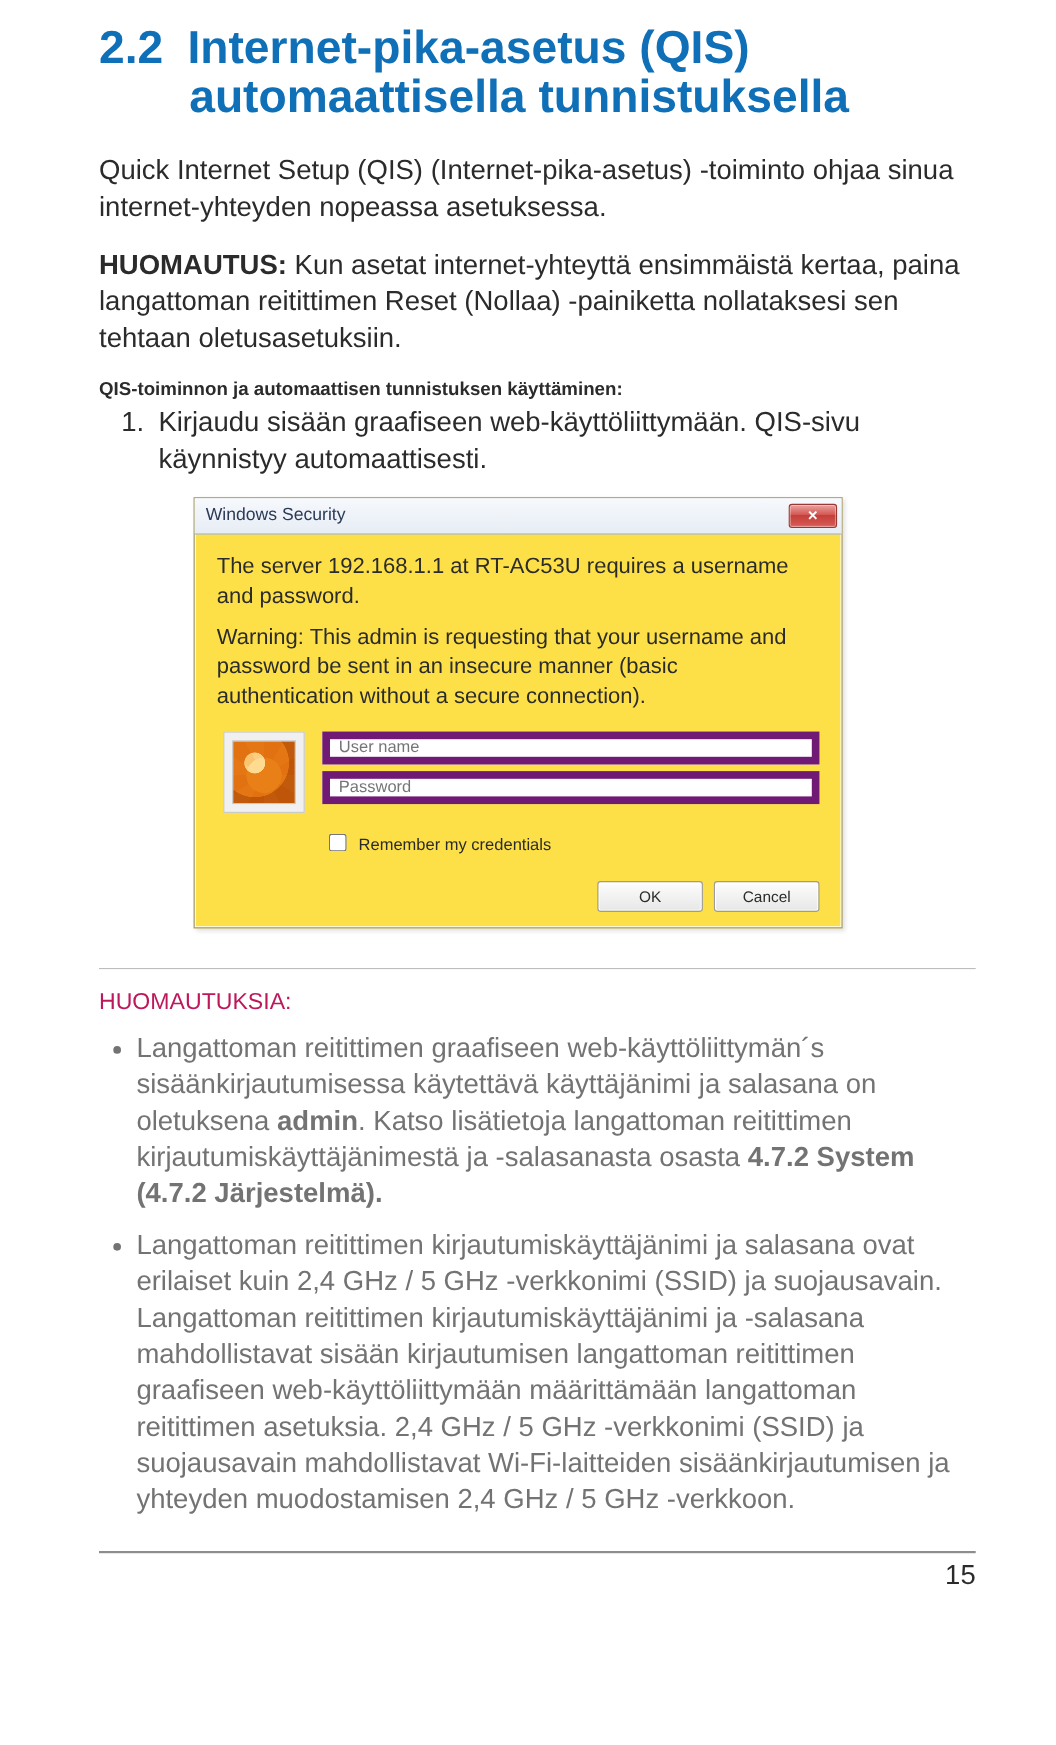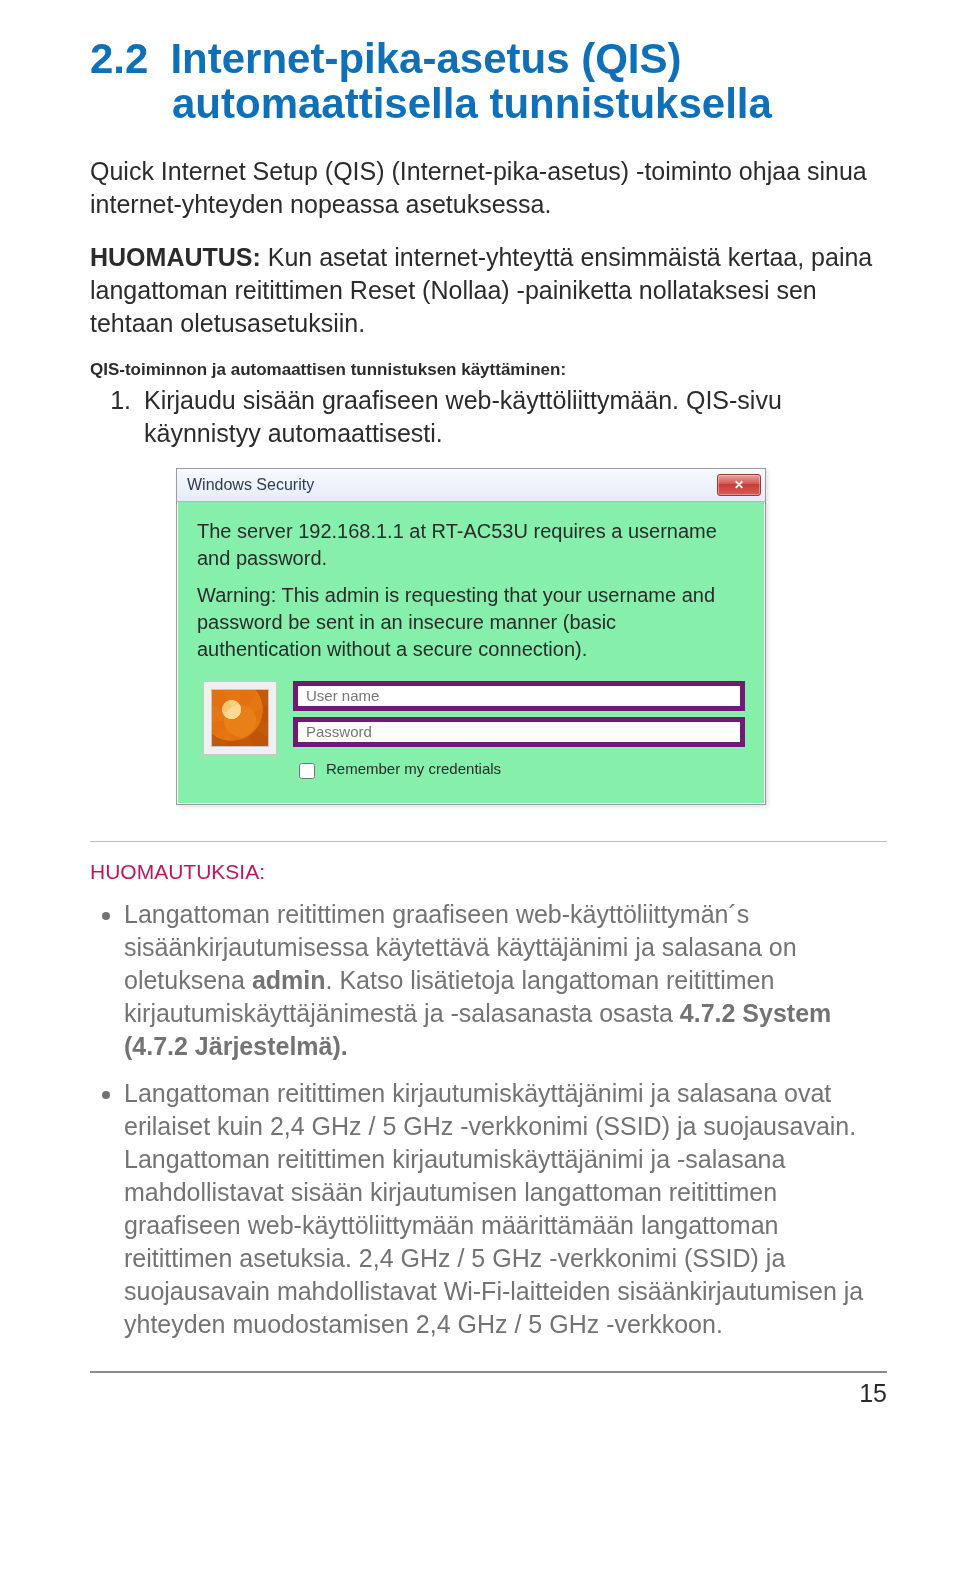--- a/index.html
+++ b/index.html
@@ -6,21 +6,21 @@
     margin: 0;
     padding: 0;
     background: #fff;
     font-family: "Segoe UI", "Helvetica Neue", Arial, sans-serif;
     color: #201f1f;
   }
   .page {
     width: 957px;
     min-height: 1586px;
     box-sizing: border-box;
-    padding: 36px 70px 40px 90px;
+    padding: 20px 70px 40px 90px;
     position: relative;
   }
   h1.section-title {
     font-size: 42px;
     font-weight: 600;
     color: #0f6fb7;
     line-height: 1.08;
     margin: 0 0 28px 0;
     padding-left: 0;
   }
@@ -53,21 +53,21 @@
   }
   ol.num-list li { padding-left: 6px; }
 
   
   .dlg-wrap {
     margin: 6px 0 30px 86px;
     width: 590px;
   }
   .dlg {
     border: 1px solid #9c9c9c;
-    background: #86efac;
+    background: #fde047;
     box-shadow: 2px 2px 4px rgba(0,0,0,.12), 0 0 0 1px #fff inset;
   }
   .dlg-titlebar {
     height: 32px;
     display: flex;
     align-items: center;
     justify-content: space-between;
     padding: 0 4px 0 10px;
     color: #fff;
     background: linear-gradient(#f6f9fd,#e7edf5);
@@ -126,28 +126,28 @@
     opacity:.55;
   }
   .cred-fields { flex:1; }
   input.cred {
     width: 100%;
     height: 30px;
     box-sizing: border-box;
     padding: 4px 8px;
     font-size: 15px;
     color:#757575;
-    border: 5px solid #701a75;
+    border: 7px solid #701a75;
     background:#fff;
     margin-bottom: 6px;
   }
   .remember {
-    display:flex;align-items:flex-start;gap:8px;
+    display:flex;align-items:flex-end;gap:8px;
     font-size:15px;color:#2b2b2b;
-    margin-top: 7px;
+    margin-top: 18px;
     padding-left: 2px;
   }
   .remember input { width:16px;height:16px; }
   .dlg-buttons {
     display:flex; justify-content:flex-end; gap:10px;
     margin-top: 24px;
   }
   button.dlg-btn {
     width: 96px; height: 28px;
     font-size: 14px;
@@ -230,20 +230,24 @@
           <div class="cred-fields">
             <input class="cred" type="text" placeholder="User name" style="">
             <input class="cred" type="password" placeholder="Password" style="">
             <label class="remember">
               <input type="checkbox" style="">
               <span>Remember my credentials</span>
             </label>
           </div>
         </div>
 
+        <div class="dlg-buttons">
+          <button class="dlg-btn">OK</button>
+          <button class="dlg-btn">Cancel</button>
+        </div>
       </div>
     </div>
   </div>
 
   <hr class="sep">
 
   <p class="notes-head">
     <span>HUOMAUTUKSIA</span><span>:</span>
   </p>
 

